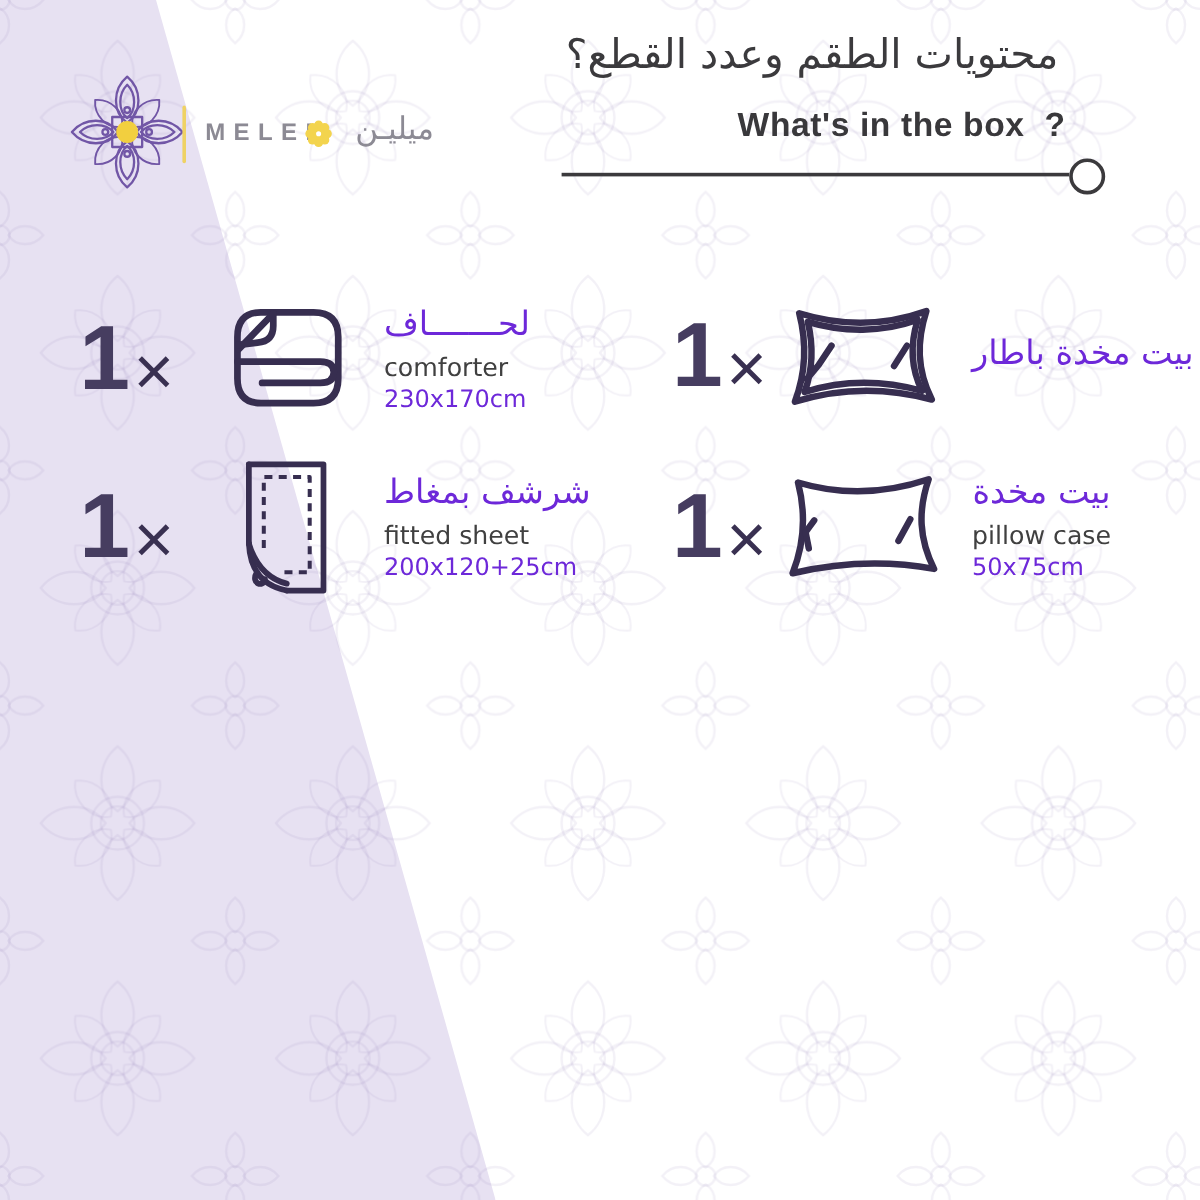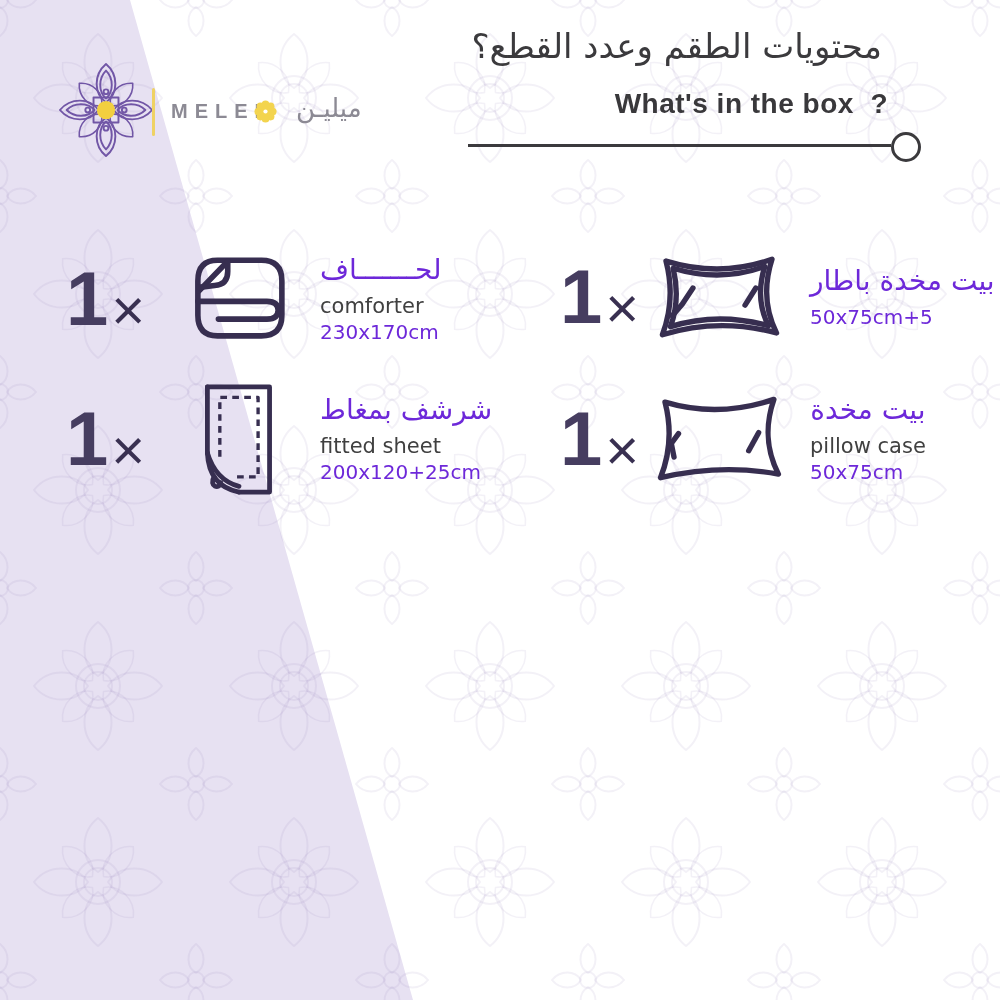--- a/index.html
+++ b/index.html
@@ -185,21 +185,20 @@
         <g fill="none" stroke="#372e50" stroke-width="6" stroke-linecap="round" stroke-linejoin="round">
           <path d="M21 19 C 60 31, 100 31, 139 17 C 130 45, 130 71, 144 99 C 103 88, 59 88, 17 101 C 28 72, 28 46, 21 19 Z"></path>
           <path d="M29 27 C 62 37, 98 37, 131 25 C 124 47, 124 69, 135 91 C 99 81, 61 81, 26 92 C 34 70, 34 48, 29 27 Z"></path>
           <path d="M51 49 L39 67 L28 80"></path>
           <path d="M121 49 L109 68"></path>
         </g>
       </svg>
     </div>
     <div class="text-block">
       <div class="t-ar">بيت مخدة باطار</div>
-      <div class="t-size">50x75cm+5</div>
     </div>
   </div>
 
   <div class="item" id="item-2">
     <div class="qty">
       <span class="num">1</span>
       <span class="times">×</span>
     </div>
     <div class="icon-box">
       <svg width="88" height="119" viewBox="0 0 92 124">

